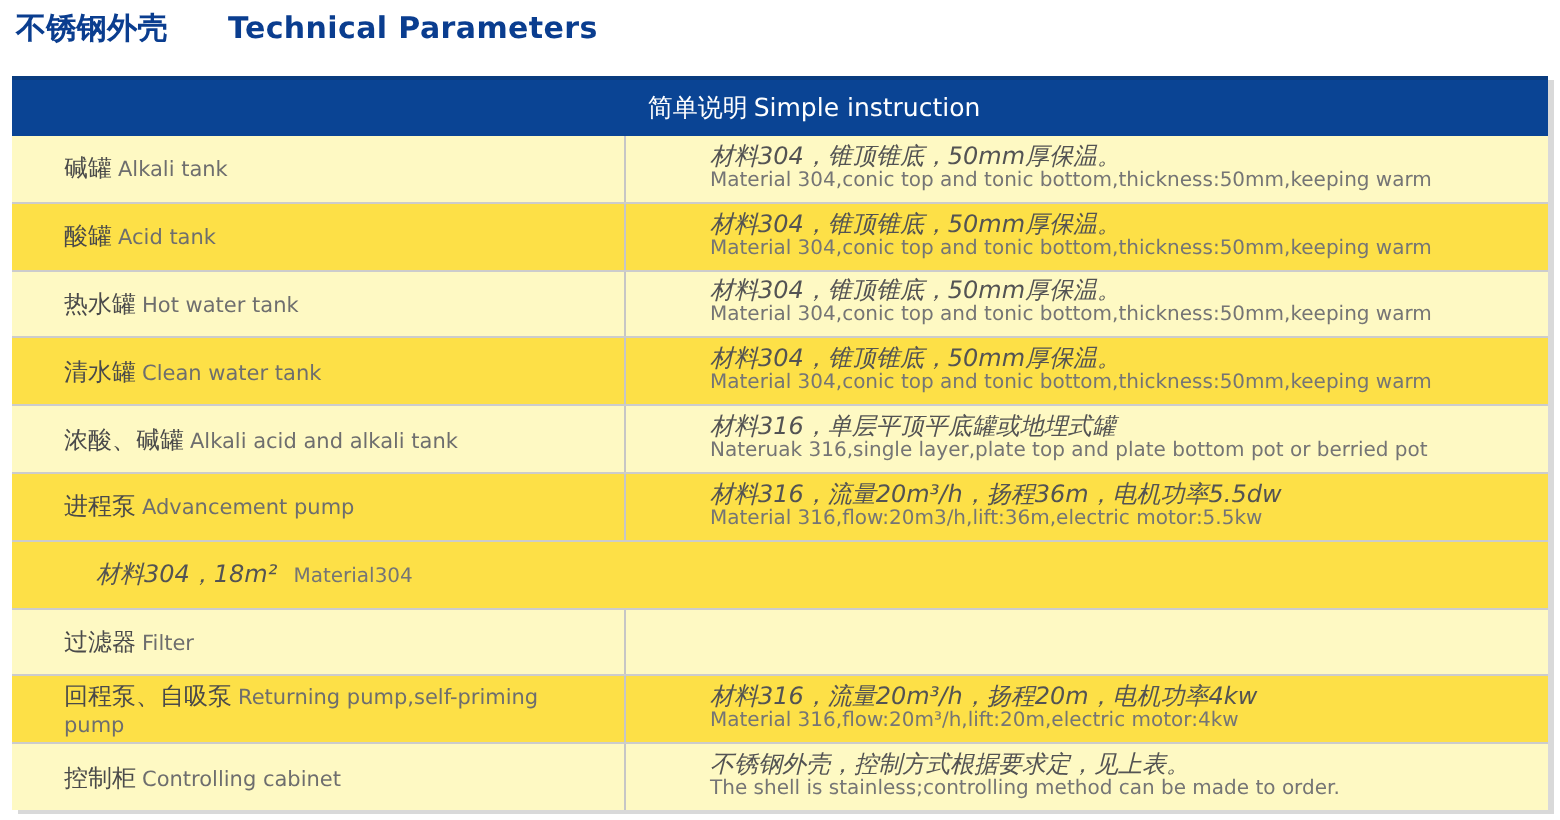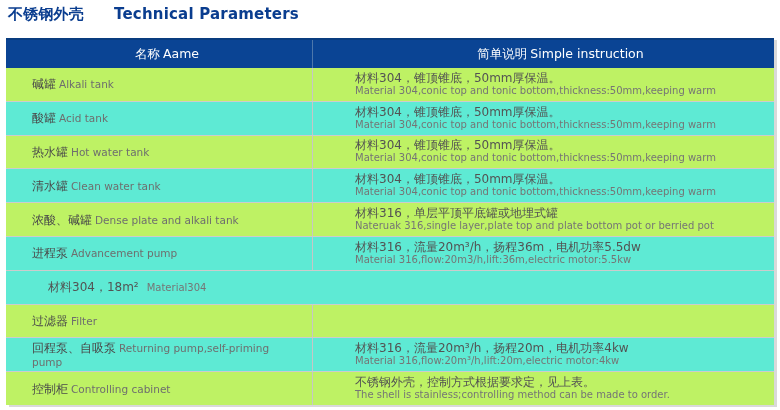--- a/index.html
+++ b/index.html
@@ -23,55 +23,50 @@
   .thead {
     display: flex; height: 28px; flex-shrink: 0;
     background: #0a4494; color: #ffffff;
   }
   .thead .cell-name { border-right: 1px solid #4d77ab; }
   .thead .cell { display: flex; align-items: center; font-size: 12.5px; }
   .hdr-en { margin-left: 3px; }
 
   .tbody { display: flex; flex-direction: column; flex: 1; }
 
-  .row { display: flex; flex: 1; background: #bef264; }
-  .row.alt { background: #5eead4; }
+  .row { display: flex; flex: 1; background: #fef9c3; }
+  .row.alt { background: #fde047; }
   .row + .row { border-top: 1px solid #cccccc; }
 
   .cell-name {
     width: 307px; flex-shrink: 0;
     padding-left: 26px; padding-right: 10px;
   }
   .row .cell-name { border-right: 1px solid #c6c6c6; }
   .cell-desc { flex: 1; padding-left: 42px; padding-right: 8px; }
 
   .cell { display: flex; flex-direction: column; justify-content: center; }
 
   .name-wrap { line-height: 12px; }
   .name-wrap .zh { font-size: 12px; color: #4a4a4a; line-height: 13px; }
   .name-wrap .en { font-size: 10.5px; color: #6e6e6e; margin-left: 3px; line-height: 12px; }
 
   .desc-wrap { line-height: 12px; }
-  .desc-zh { display: block; font-size: 12px; color: #535353; line-height: 13px; }
+  .desc-zh { display: block; font-size: 12px; color: #535353; line-height: 13px; font-style: italic; }
   .desc-en { display: block; font-size: 10px; color: #757575; line-height: 12px; }
   .row.inline-desc .desc-zh { display: inline; }
   .row.inline-desc .desc-en { display: inline; margin-left: 8px; }
 </style>
 </head>
 <body>
 
 <h1 class="page-title"><span>不锈钢外壳</span><span class="title-en">Technical Parameters</span></h1>
 
 <div class="params-table">
   <div class="thead">
-    <div class="cell cell-name">
-      <span class="name-wrap">
-        <span>名称</span><span class="hdr-en">Aame</span>
-      </span>
-    </div>
     <div class="cell cell-desc">
       <span class="name-wrap">
         <span>简单说明</span><span class="hdr-en">Simple instruction</span>
       </span>
     </div>
   </div>
   <div class="tbody">
       <div class="row">
     <div class="cell cell-name">
       <div class="name-wrap">
@@ -120,21 +115,21 @@
     <div class="cell cell-desc">
       <div class="desc-wrap">
         <span class="desc-zh">材料304，锥顶锥底，50mm厚保温。</span>
             <span class="desc-en">Material 304,conic top and tonic bottom,thickness:50mm,keeping warm</span>
       </div>
     </div>
   </div>
       <div class="row">
     <div class="cell cell-name">
       <div class="name-wrap">
-        <span class="zh">浓酸、碱罐</span><span class="en">Dense plate and alkali tank</span>
+        <span class="zh">浓酸、碱罐</span><span class="en">Alkali acid and alkali tank</span>
       </div>
     </div>
     <div class="cell cell-desc">
       <div class="desc-wrap">
         <span class="desc-zh">材料316，单层平顶平底罐或地埋式罐</span>
             <span class="desc-en">Nateruak 316,single layer,plate top and plate bottom pot or berried pot</span>
       </div>
     </div>
   </div>
       <div class="row alt">

